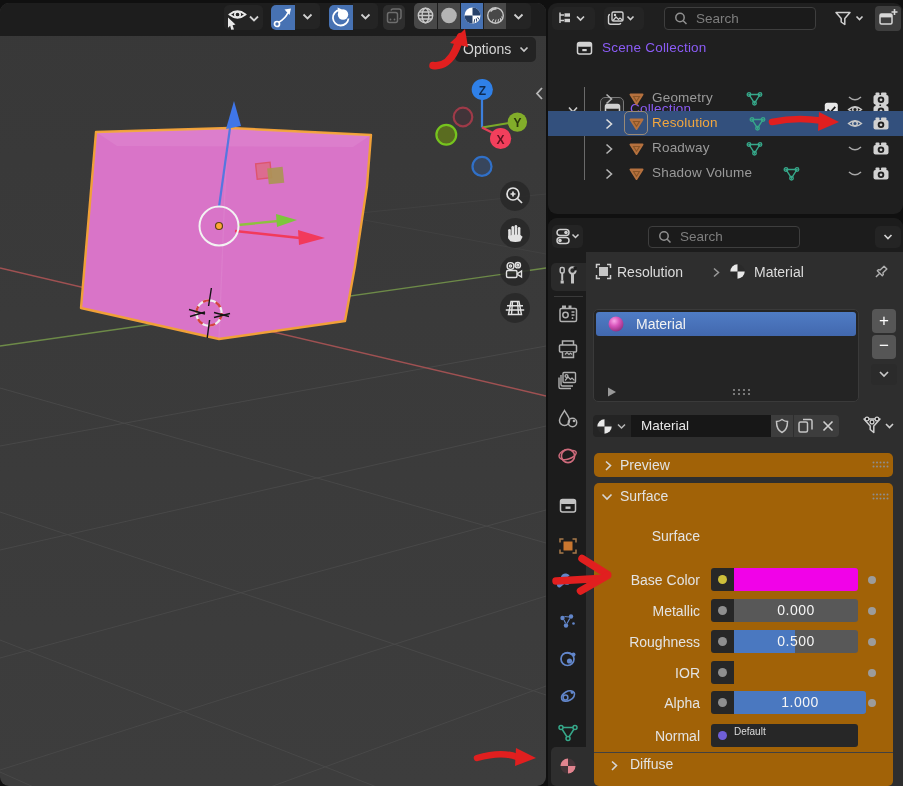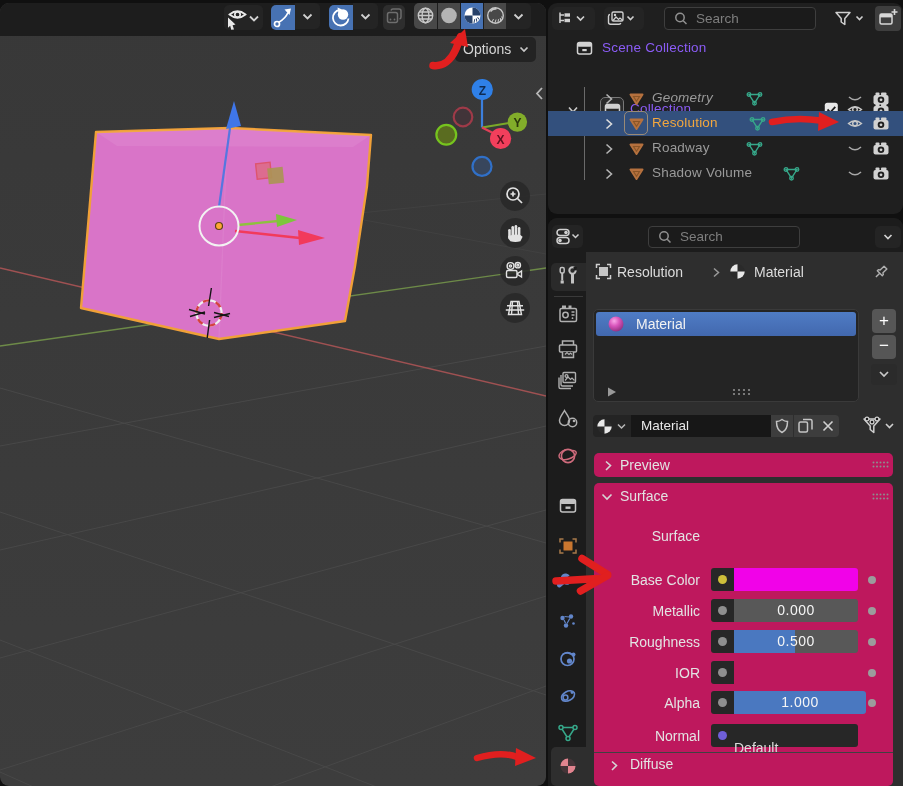--- a/index.html
+++ b/index.html
@@ -16,21 +16,21 @@
 #opts{left:455px;top:34px;width:81px;height:25px;background:#232323;border-radius:5px;
   color:#d4d4d4;font-size:14px;line-height:25px;padding-left:8px;}
 
 #ol{left:548px;top:3px;width:355px;height:211px;background:#1f1f1f;border-radius:9px;overflow:hidden;}
 .row{position:absolute;left:0;width:355px;height:25px;}
 .rtxt{position:absolute;font-size:13.5px;color:#8b5cf6;top:4px;letter-spacing:0.2px;}
 .gray{color:#9a9a9a;}
 
 #pr{left:548px;top:218px;width:355px;height:568px;background:#1c1c1c;border-radius:9px 9px 0 0;overflow:hidden;}
 #prmain{position:absolute;left:38px;top:34px;width:317px;height:534px;background:#2e2e2e;}
-.panel{position:absolute;left:46px;background:#be185d;border-radius:5px;}
+.panel{position:absolute;left:46px;background:#a16207;border-radius:5px;}
 .slider{position:absolute;height:23px;border-radius:3px;background:#585858;color:#f5f5f5;
   font-size:14px;letter-spacing:0.5px;text-align:center;line-height:23px;overflow:hidden;}
 .sock{position:absolute;width:23px;height:23px;background:#272727;border-radius:3px 0 0 3px;}
 .dot{position:absolute;border-radius:50%;}
 .lab{position:absolute;font-size:14px;color:#e3e3e3;text-align:right;width:110px;}
 </style>
 </head>
 <body>
 <div id="root">
 
@@ -313,21 +313,21 @@
         </svg>
     </div>
     <div class="row" style="top:82.5px;">
       <svg class="abs" style="left:55px;top:6px;" width="12" height="13">
           <path d="M3.5 2.5 l5 4.5 -5 4.5" stroke="#b4b4b4" stroke-width="1.6" fill="none"></path>
         </svg>
       <svg class="abs tri" style="left:80px;top:4px;" width="17" height="17">
           <path d="M2.5,4.5 L14.5,4.5 L8.5,14 Z" fill="#b5713e" stroke="#b5713e" stroke-width="2" stroke-linejoin="round"></path>
           <path d="M5.5,6.5 L11.5,6.5 L8.5,11.2 Z" fill="none" stroke="#8a5527" stroke-width="1.1"></path>
         </svg>
-      <span class="rtxt gray" style="left:104px;font-style:italic;">Geometry</span>
+      <span class="rtxt gray" style="left:104px;">Geometry</span>
       <svg class="abs mesh" style="left:198px;top:4px;" width="17" height="17">
           <path d="M3,4.5 L14,4.5 L8.5,13.2 Z" fill="none" stroke="#36a88a" stroke-width="1.4"></path>
           <circle cx="3" cy="4.5" r="1.8" fill="none" stroke="#36a88a" stroke-width="1.3"></circle>
           <circle cx="14" cy="4.5" r="1.8" fill="none" stroke="#36a88a" stroke-width="1.3"></circle>
           <circle cx="8.5" cy="13.2" r="1.8" fill="none" stroke="#36a88a" stroke-width="1.3"></circle>
         </svg>
       <svg class="abs eyeshut" style="left:299px;top:5px;" width="16" height="15">
           <path d="M2,6 Q8,11.5 14,6" fill="none" stroke="#a8a8a8" stroke-width="1.6"></path>
         </svg>
       <svg class="abs cam" style="left:324px;top:4px;" width="18" height="17">
@@ -723,21 +723,21 @@
         <div class="lab" style="left:-4px;top:212px;">Alpha</div>
         <div class="sock" style="left:117px;top:208px;">
             <span class="dot" style="left:7px;top:7px;width:9px;height:9px;background:#8f8f8f;"></span>
           </div>
         <div class="slider" style="left:140px;top:208px;width:132px;border-radius:0 3px 3px 0;background:#4a78c0;">1.000</div>
         <span class="dot" style="left:273.5px;top:215.5px;width:8px;height:8px;background:#9c9c9c;"></span>
 
         <div class="lab" style="left:-4px;top:245px;">Normal</div>
         <div class="abs" style="left:117px;top:241px;width:147px;height:23px;background:#272727;border-radius:3px;">
           <span class="dot" style="left:7px;top:7px;width:9px;height:9px;background:#6f5fd8;"></span>
-          <span class="abs" style="left:23px;top:16px;font-size:14px;color:#dcdcdc;">Default</span>
+          <span class="abs" style="left:23px;top:2px;font-size:10px;color:#dcdcdc;">Default</span>
         </div>
 
         <div class="abs" style="left:0;top:269px;width:299px;height:1px;background:#414141;"></div>
         <svg class="abs" style="left:14px;top:276px;" width="12" height="13">
             <path d="M4 2.5 l4.5 4 -4.5 4.5" stroke="#d6d6d6" stroke-width="1.6" fill="none"></path>
           </svg>
         <span class="abs" style="left:36px;top:273px;font-size:14px;color:#e2e2e2;">Diffuse</span>
       </div>
     </div>
   </div>

